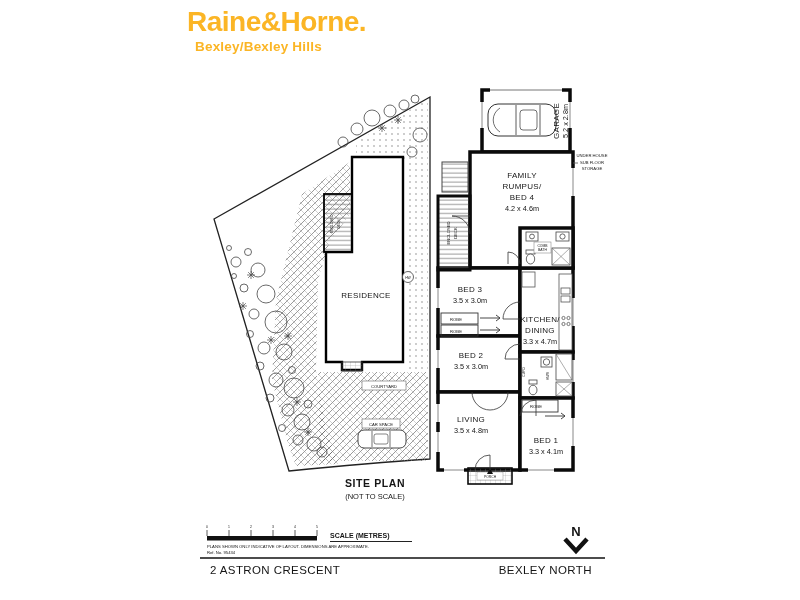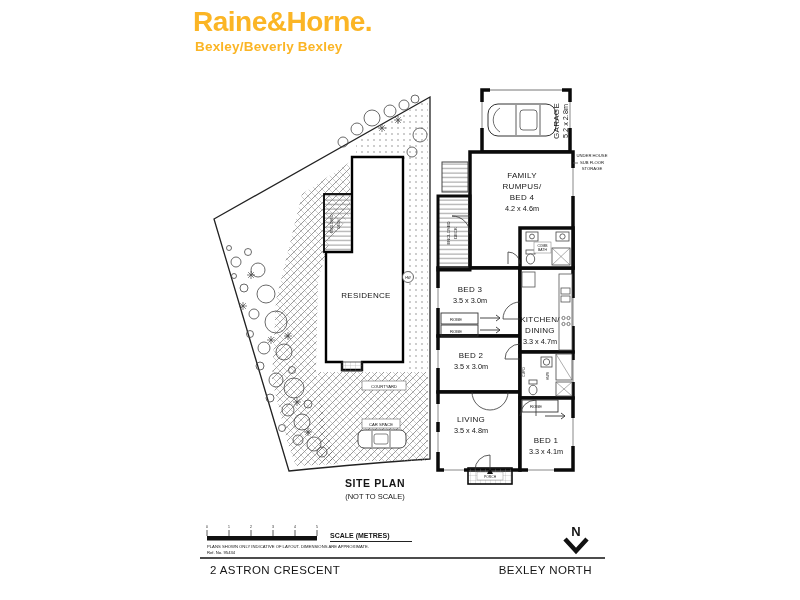--- a/index.html
+++ b/index.html
@@ -1,38 +1,38 @@
 <!DOCTYPE html>
 <html><head>
 <meta charset="utf-8">
 <style>
   html,body{margin:0;padding:0;background:#fff;}
   #canvas{position:relative;width:800px;height:600px;background:#fff;overflow:hidden;
           font-family:"Liberation Sans",sans-serif;}
-  .brand{position:absolute;left:193px;top:6px;color:#FBB525;font-weight:bold;
+  .brand{position:absolute;left:187px;top:6px;color:#FBB525;font-weight:bold;
          font-size:28px;letter-spacing:-0.5px;}
   .office{position:absolute;left:195px;top:39px;color:#FBB525;font-weight:bold;
           font-size:13.5px;letter-spacing:0.2px;}
   svg{position:absolute;left:0;top:0;}
   svg text{fill:#151515;}
   .rm{fill:#ffffff;stroke:#0a0a0a;stroke-width:3.5;}
   .thin{fill:none;stroke:#333;stroke-width:0.9;}
   .fix{fill:#ffffff;stroke:#444;stroke-width:0.8;}
   .lbl{font-size:8px;letter-spacing:0.3px;}
   .dim{font-size:7.3px;}
   .tiny{font-size:4.2px;}
   .micro{font-size:3.4px;}
 </style>
 </head>
 <body>
 
 <div id="canvas">
 
   <div class="brand">Raine&amp;Horne.</div>
-  <div class="office">Bexley/Beverly Bexley</div>
+  <div class="office">Bexley/Bexley Hills</div>
 
   <svg width="800" height="600" viewBox="0 0 800 600">
     <defs>
       <pattern id="hx" width="7" height="7" patternUnits="userSpaceOnUse">
         <path d="M0,7 L7,0" stroke="#555" stroke-width="0.6" fill="none"></path>
         <path d="M0,0 L7,7" stroke="#999" stroke-width="0.45" fill="none"></path>
       </pattern>
       <pattern id="dots" width="6" height="6" patternUnits="userSpaceOnUse">
         <circle cx="2" cy="2" r="0.7" fill="#777"></circle>
       </pattern>

